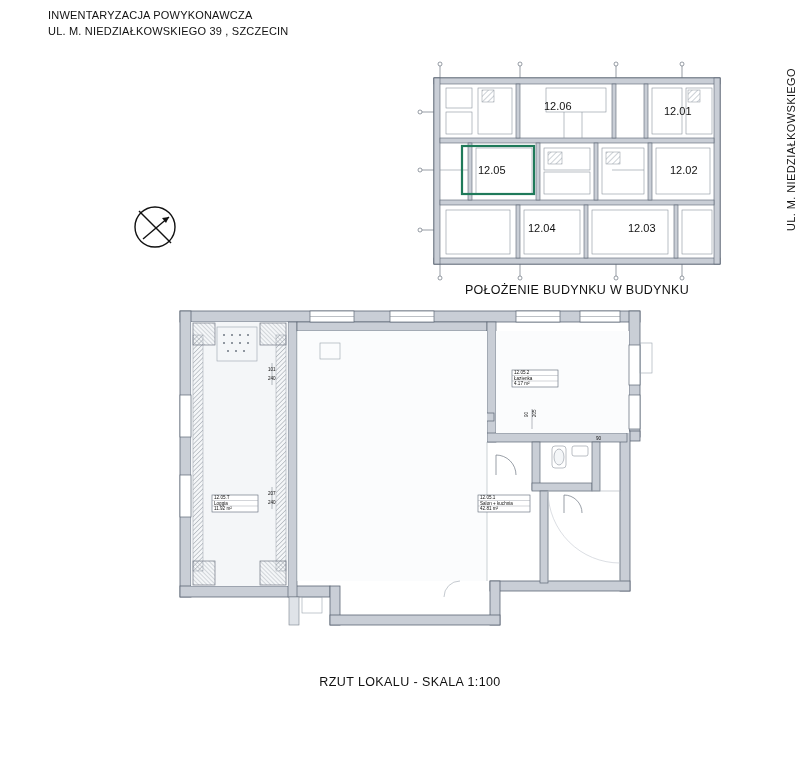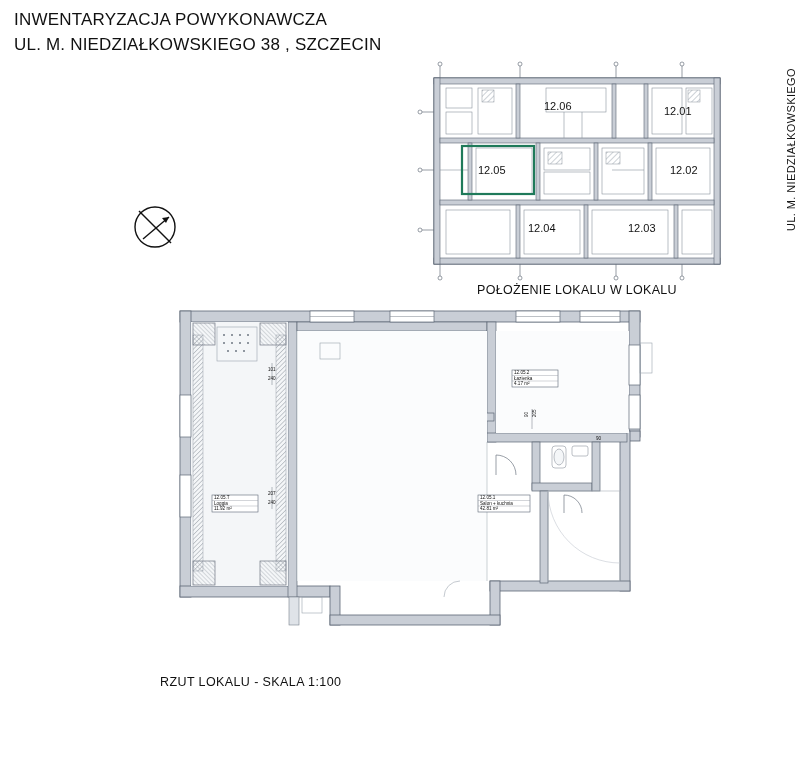--- a/index.html
+++ b/index.html
@@ -17,25 +17,26 @@
   }
 
   
   #title-block {
     position: absolute;
     left: 14px;
     top: 8px;
     line-height: 1.45;
   }
   #title-block .title-line {
-    font-size: 17px;
+    font-size: 11px;
     letter-spacing: 0.2px;
     font-weight: 400;
     color: #111;
     white-space: nowrap;
+    margin-left: 34px;
   }
 
   
   #north-arrow {
     position: absolute;
     left: 129px;
     top: 201px;
     width: 52px;
     height: 52px;
   }
@@ -86,41 +87,41 @@
     top: 305px;
     width: 500px;
     height: 345px;
   }
   #floor-plan svg { display: block; }
   .fp-caption {
     position: absolute;
     left: 160px;
     top: 675px;
     width: 500px;
-    text-align: left;
+    text-align: center;
     font-size: 12.5px;
     letter-spacing: 0.4px;
     color: #111;
   }
 
   .room-box-text {
     font-family: "Liberation Sans", sans-serif;
     fill: #111;
   }
   .rb-code { font-size: 4.6px; }
   .rb-name { font-size: 4.6px; }
   .rb-area { font-size: 4.6px; }
   .dim-text { font-family: "Liberation Sans", sans-serif; font-size: 4.6px; fill: #111; }
 </style>
 </head>
 <body>
 
 <div id="title-block">
   <div class="title-line">INWENTARYZACJA POWYKONAWCZA</div>
-  <div class="title-line">UL. M. NIEDZIAŁKOWSKIEGO 38 , SZCZECIN</div>
+  <div class="title-line">UL. M. NIEDZIAŁKOWSKIEGO 39 , SZCZECIN</div>
 </div>
 
 <div id="north-arrow">
   <svg width="52" height="52" viewBox="0 0 52 52">
     <circle cx="26" cy="26" r="20" fill="none" stroke="#111" stroke-width="1.4"></circle>
     <line x1="10" y1="10" x2="42" y2="42" stroke="#111" stroke-width="1.4"></line>
     <line x1="14" y1="38" x2="40" y2="16" stroke="#111" stroke-width="1.4"></line>
     <polygon points="40,16 33,17 37,22" fill="#111"></polygon>
   </svg>
 </div>
@@ -218,21 +219,21 @@
     </g>
 
     <text class="unit-label" x="128" y="50">12.06</text>
     <text class="unit-label" x="248" y="55">12.01</text>
     <text class="unit-label" x="62" y="114">12.05</text>
     <text class="unit-label" x="254" y="114">12.02</text>
     <text class="unit-label" x="112" y="172">12.04</text>
     <text class="unit-label" x="212" y="172">12.03</text>
   </svg>
 </div>
-<div class="kp-caption">POŁOŻENIE LOKALU W LOKALU</div>
+<div class="kp-caption">POŁOŻENIE BUDYNKU W BUDYNKU</div>
 
 <div id="floor-plan">
   <svg width="500" height="345" viewBox="0 0 500 345">
     <defs>
       <pattern id="hatchB" width="3.2" height="3.2" patternTransform="rotate(45)" patternUnits="userSpaceOnUse">
         <line x1="0" y1="0" x2="0" y2="3.2" stroke="#7b838d" stroke-width="0.8"></line>
       </pattern>
       <pattern id="hatchC" width="3" height="3" patternTransform="rotate(-45)" patternUnits="userSpaceOnUse">
         <line x1="0" y1="0" x2="0" y2="3" stroke="#8f969f" stroke-width="0.7"></line>
       </pattern>

